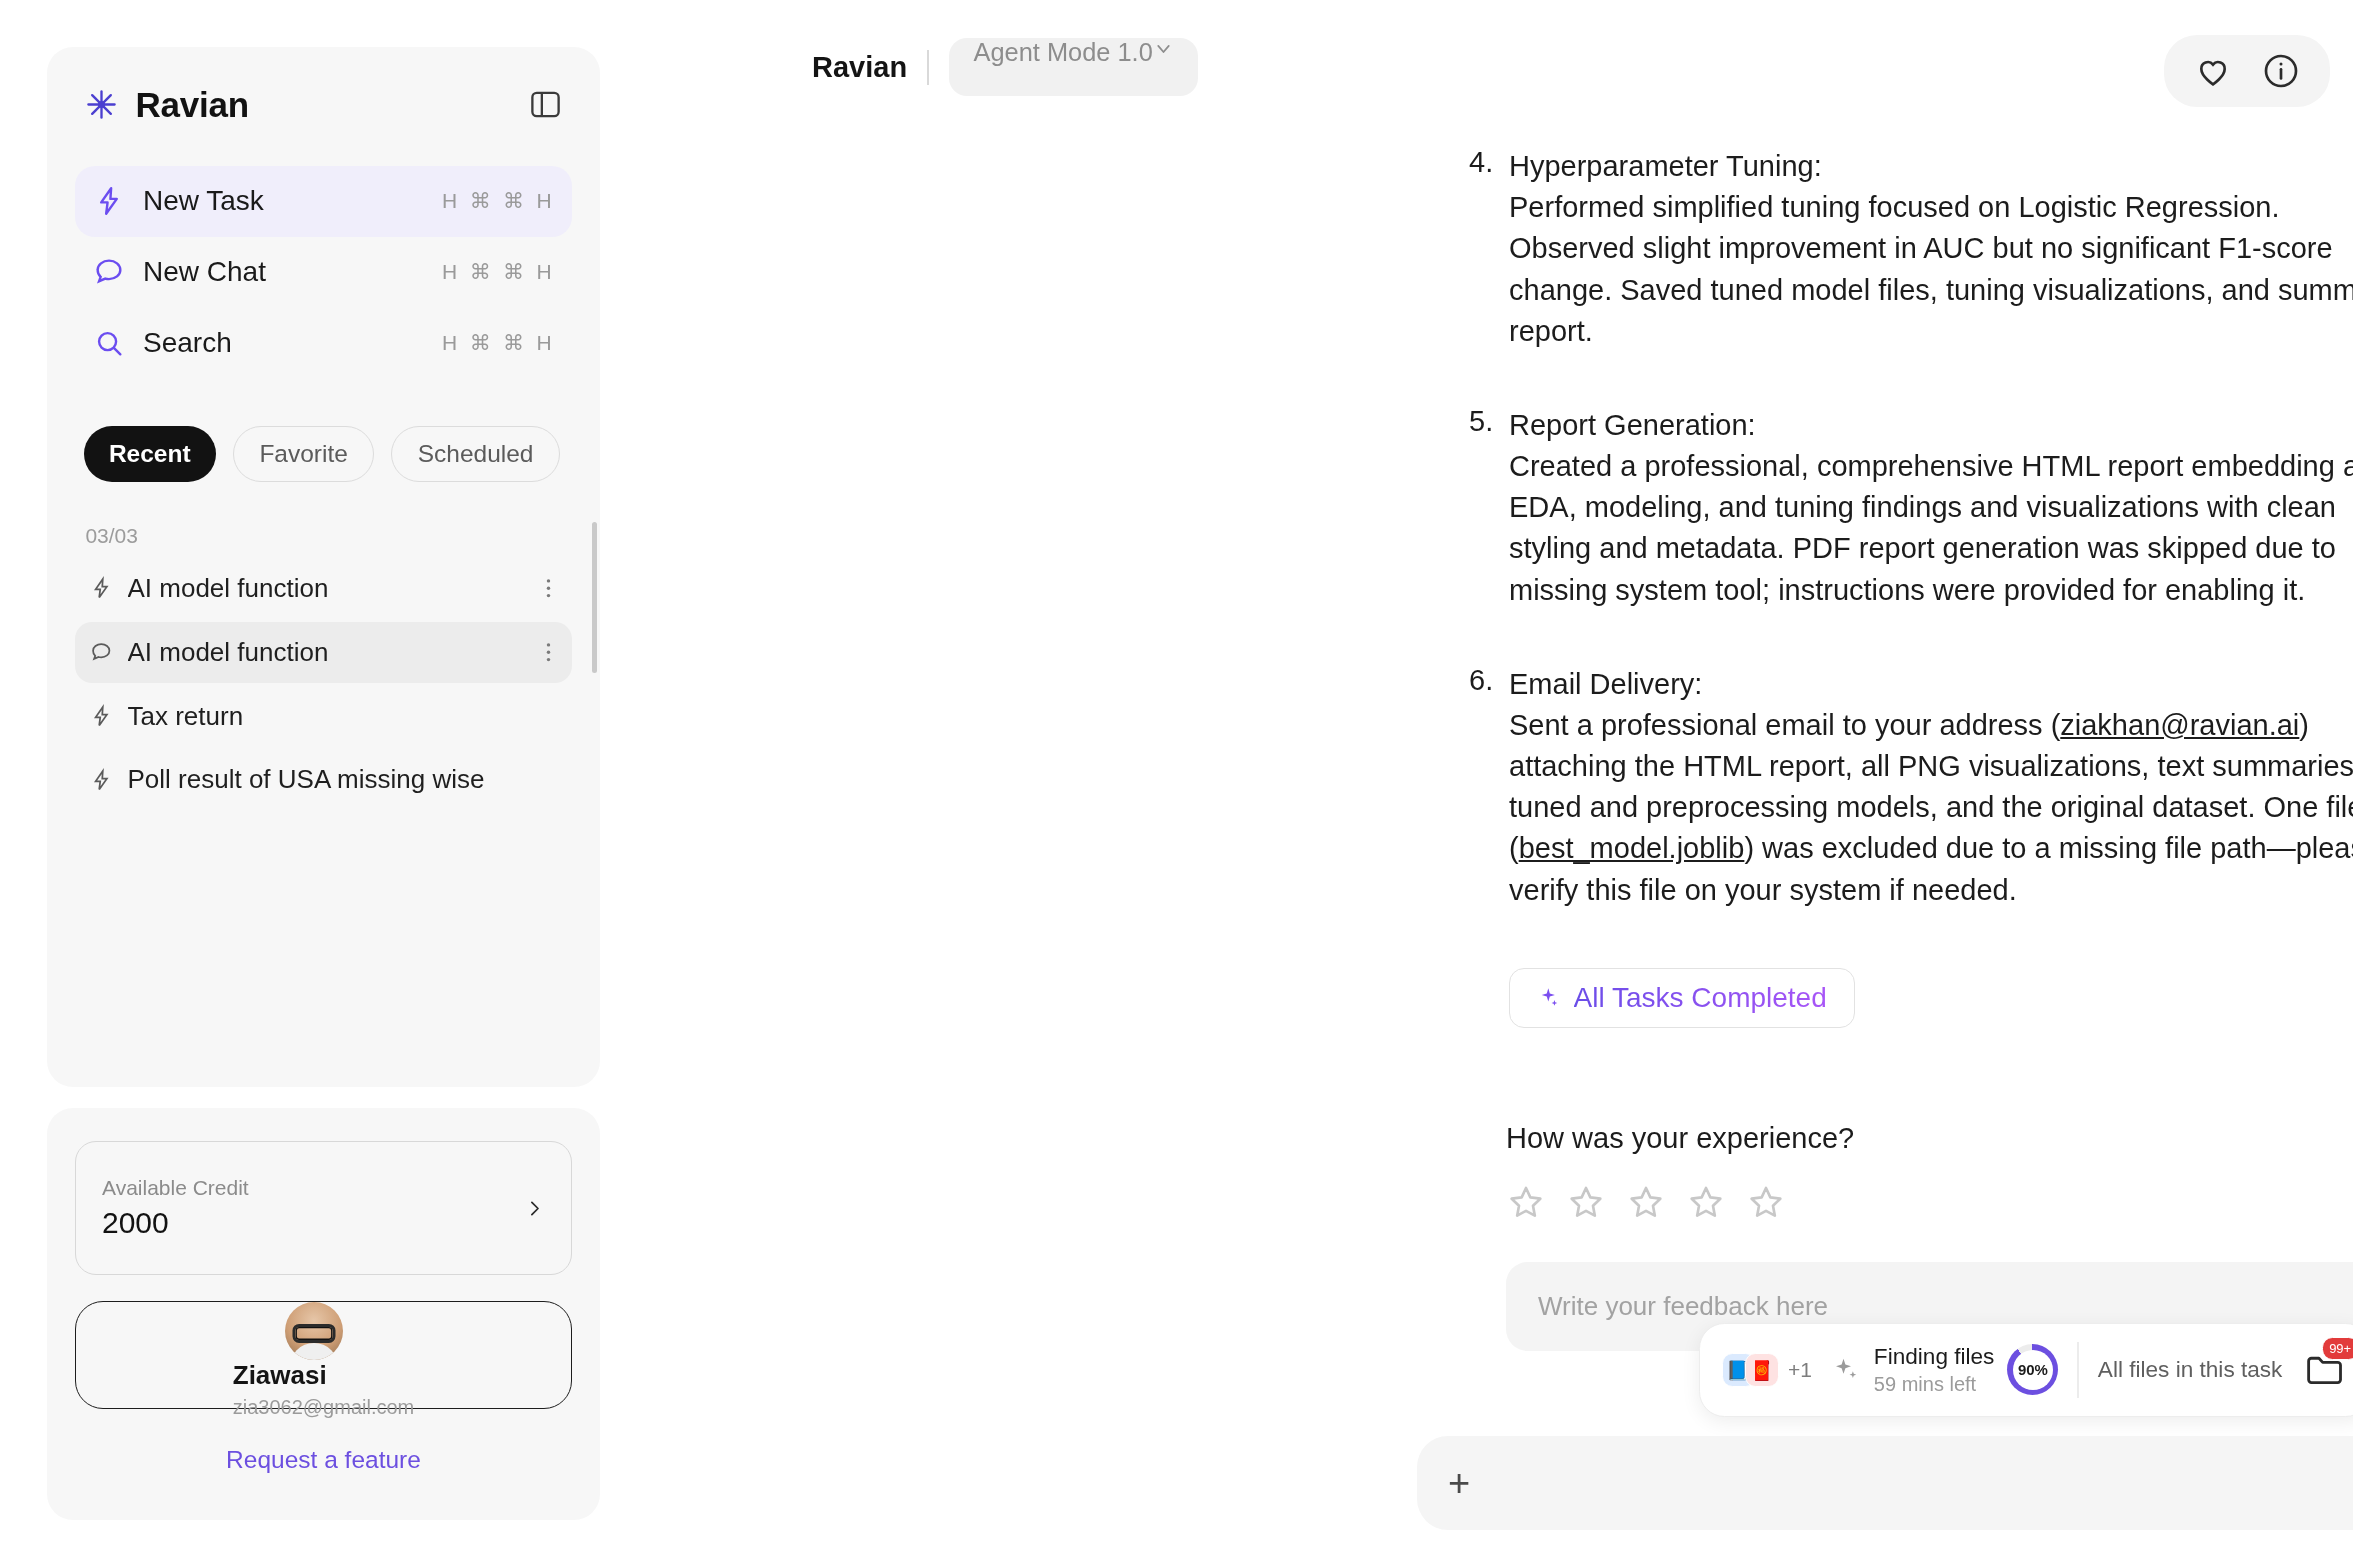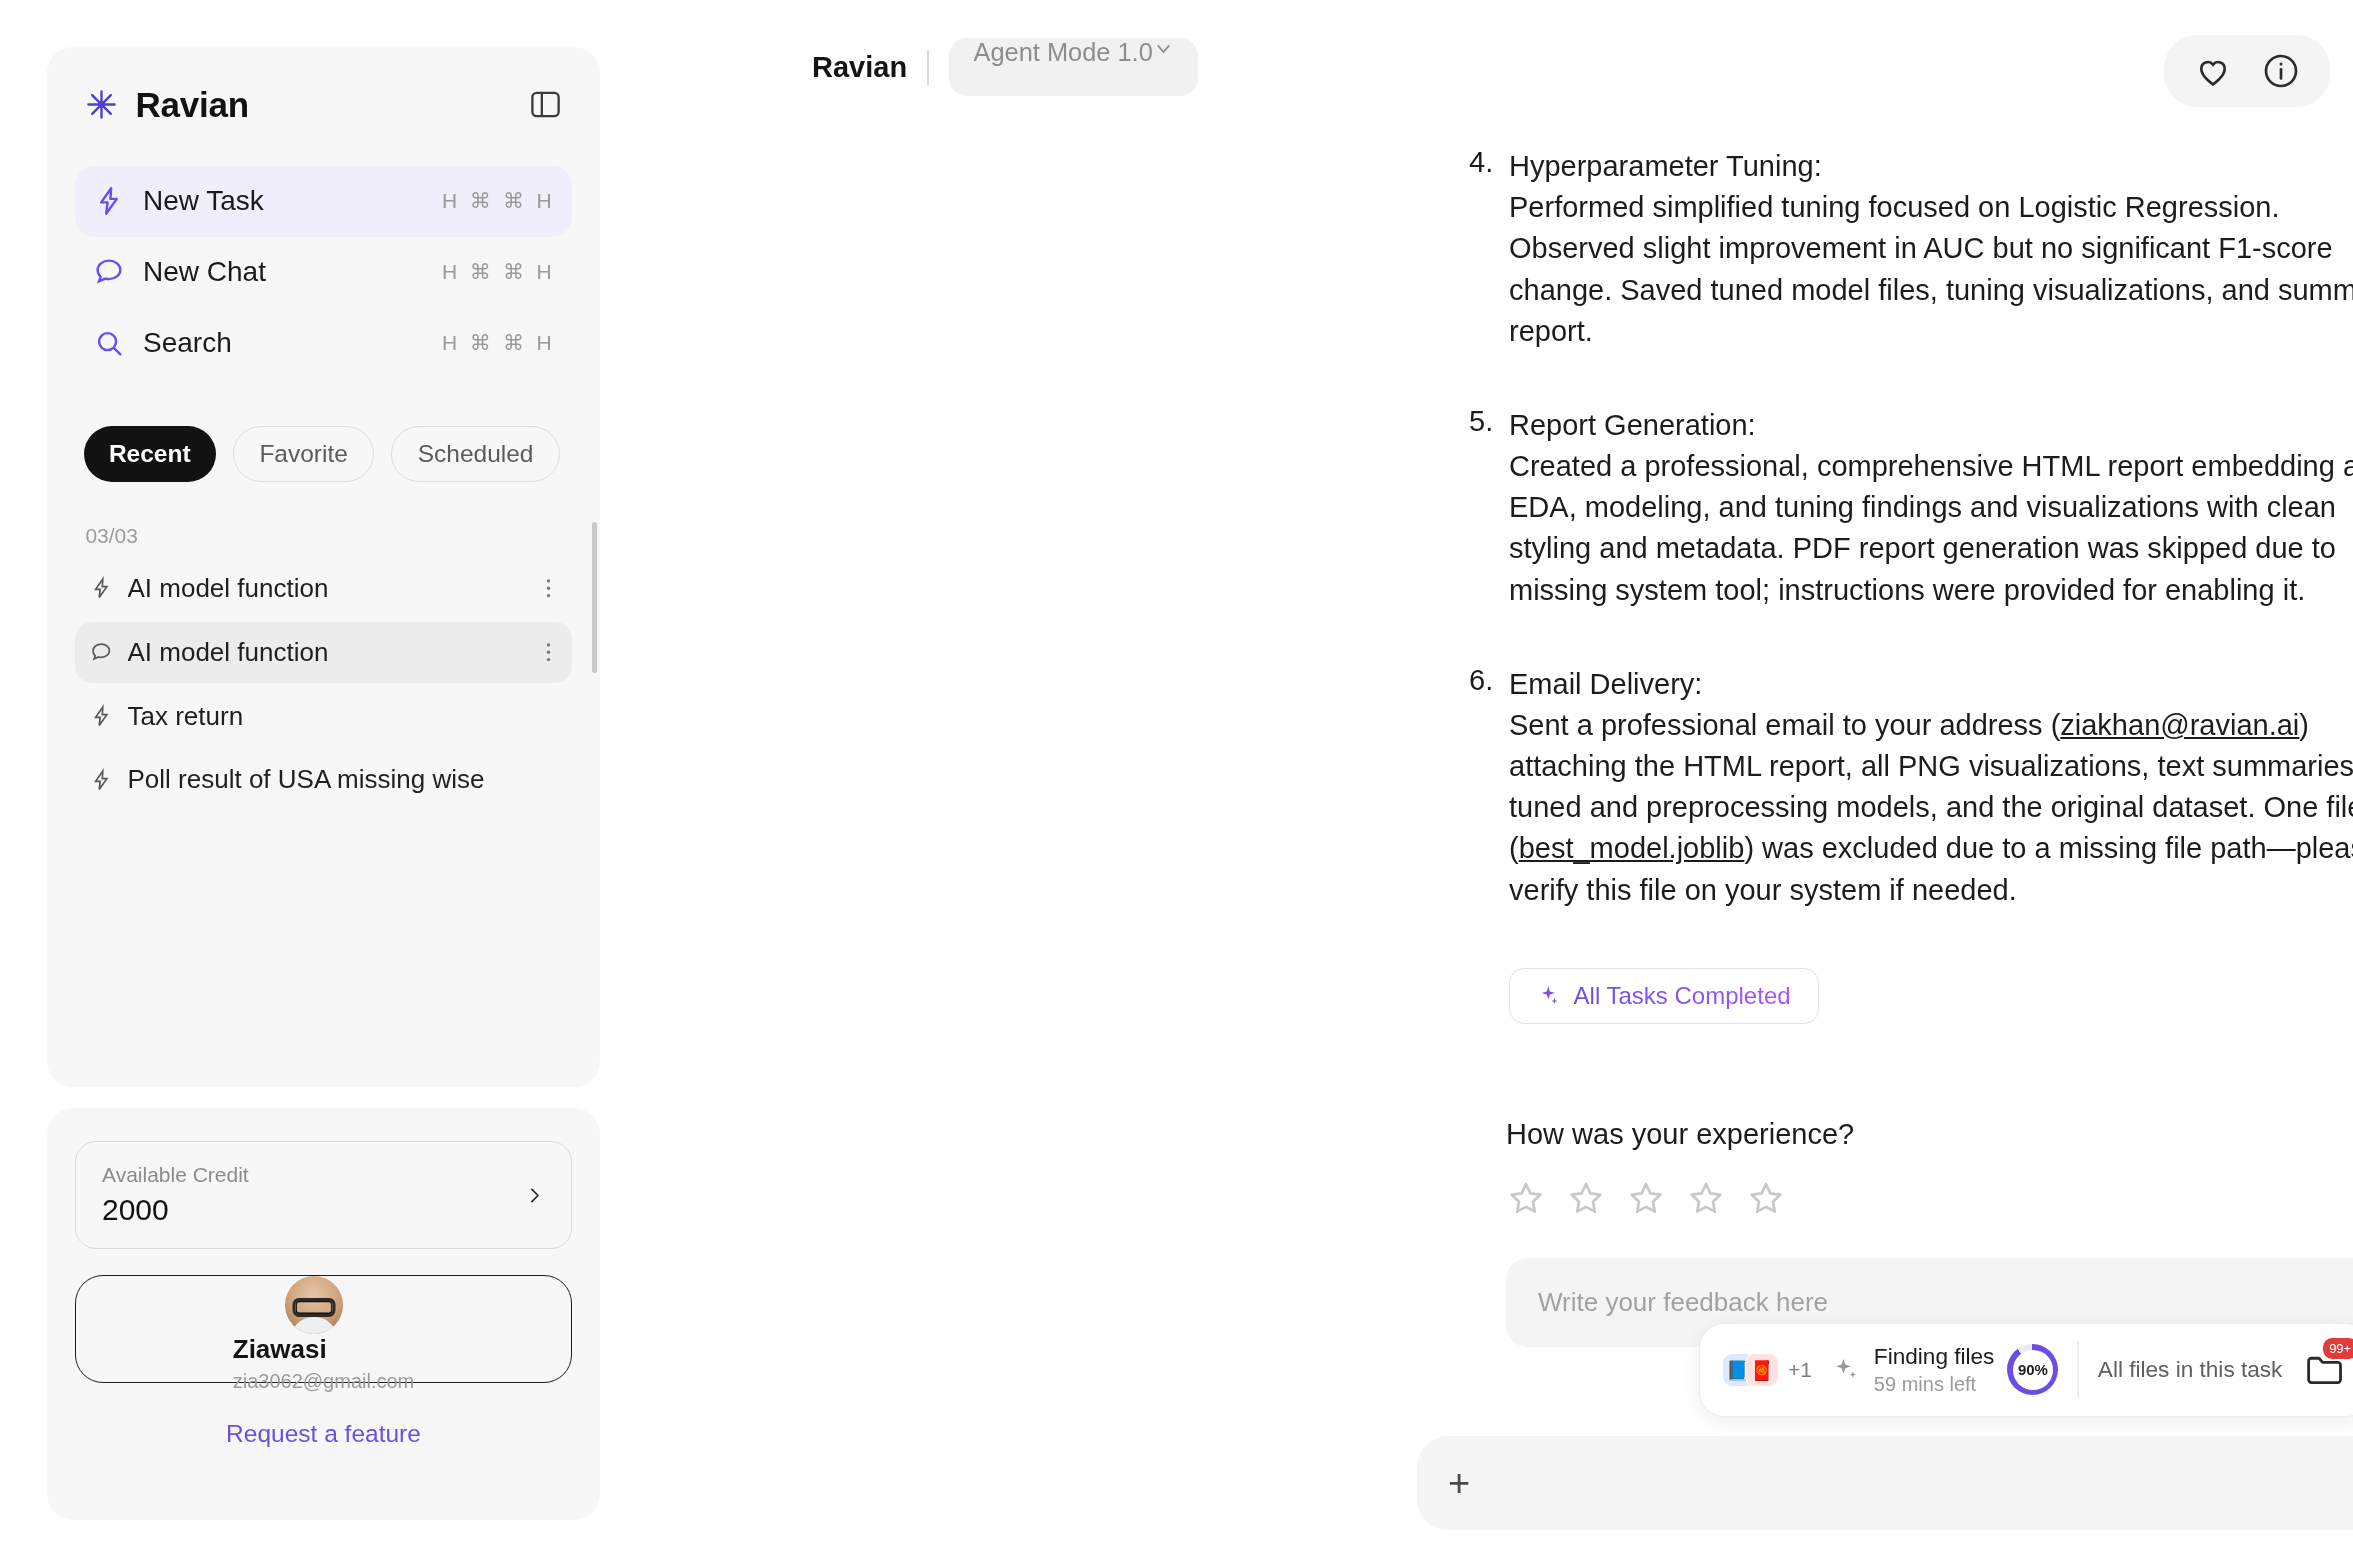--- a/index.html
+++ b/index.html
@@ -67,21 +67,21 @@
   }
   .dots { width: 19px; height: 24.5px; flex: 0 0 auto; }
 
   .scroll-track {
     position: absolute; right: 2.8px; top: 475px;
     width: 5.6px; height: 151px; border-radius: 2.8px; background: #c9c9c9;
   }
 
   .credit-card {
     border: 1.4px solid #d8d8d8; border-radius: 21px;
-    height: 108px; padding: 16px 26px;
+    height: 134px; padding: 16px 26px;
     display: flex; align-items: center; justify-content: space-between;
     cursor: pointer; background: transparent;
   }
   .credit-label { font-size: 21px; color: #8b8b8b; margin-bottom: 6.6px; }
   .credit-value { font-size: 30px; font-weight: 400; color: #121212; }
 
   .user-card {
     border: 1.9px solid #1d1d1d; border-radius: 28px;
     height: 108px; padding: 0 19px; margin-top: 26px;
     display: flex; align-items: center; cursor: pointer; background: transparent; flex-direction: column;
@@ -139,21 +139,21 @@
     font-size: 29px; color: #1c1c1c;
   }
   .step-head { font-size: 29px; color: #1c1c1c; line-height: 1.42; }
   .step-body { font-size: 29px; color: #1c1c1c; line-height: 1.42; max-width: 960px; }
   .link { color: #1c1c1c; text-decoration: underline; cursor: pointer; }
 
   .tasks-done {
     display: inline-flex; align-items: center; gap: 14px;
     border: 1.4px solid #e2e2e2; border-radius: 15px;
     padding: 13px 27px; margin-left: 909px; margin-top: 3.8px;
-    font-size: 24px;
+    font-size: 28px;
   }
   .tasks-done .label {
     background: linear-gradient(90deg,#6a4de8,#a855f7);
     -webkit-background-clip: text; background-clip: text; color: transparent;
   }
 
   .feedback { margin: 94px 0 0 906px; position: relative; width: 1005px; }
   .fb-title { font-size: 29px; color: #1c1c1c; }
   .stars { display: flex; gap: 20px; margin-top: 27px; }
   .star { width: 40px; height: 40px; cursor: pointer; }

